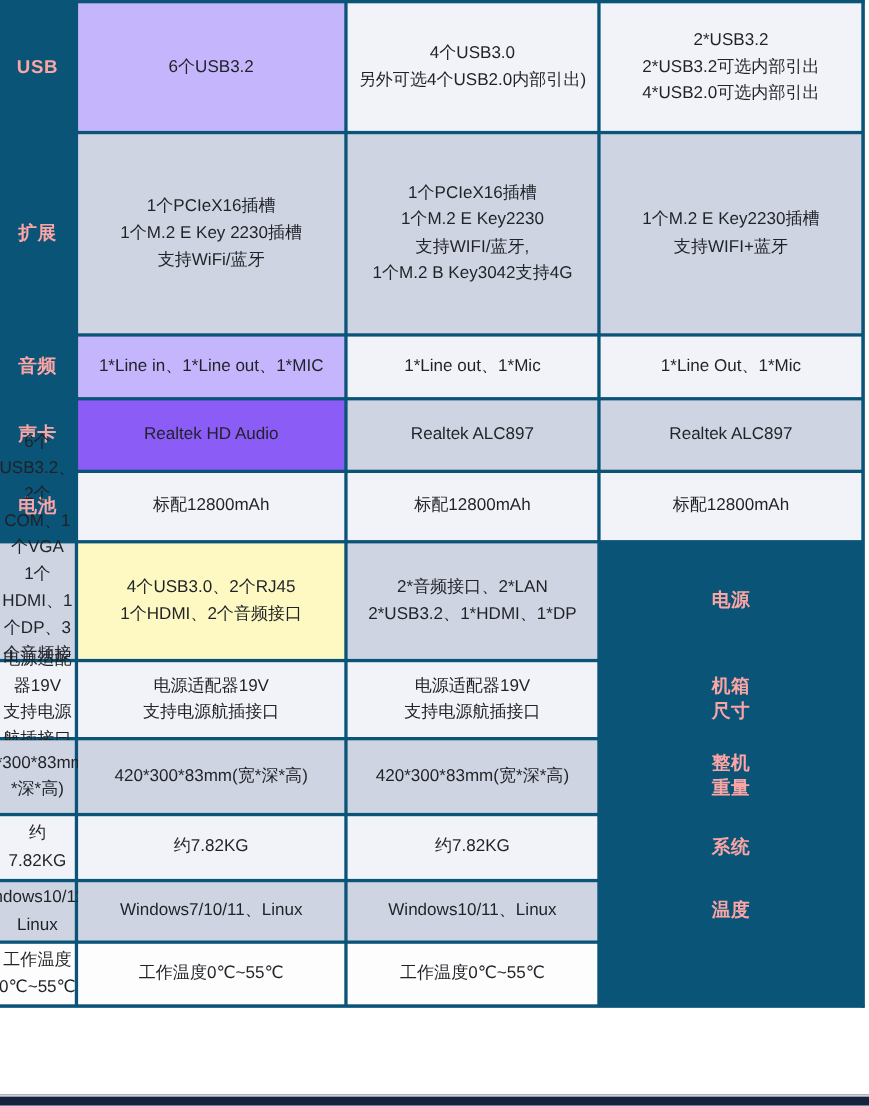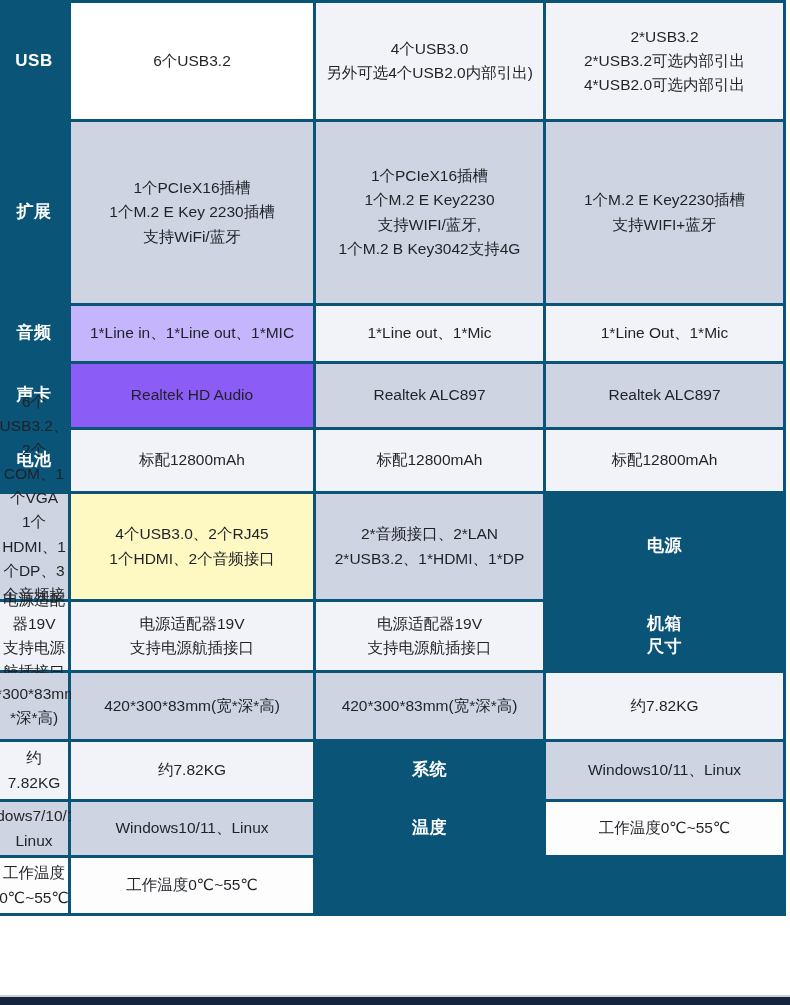--- a/index.html
+++ b/index.html
@@ -23,38 +23,38 @@
     grid-template-rows:116px 181px 55px 63px 61px 105px 68px 66px 57px 53px 55px;
     gap:3px;
   }
   .cell{
     display:flex;align-items:center;justify-content:center;
     text-align:center;white-space:pre-line;
     color:#1f2226;font-size:15.5px;line-height:1.55;
     padding:2px 3px;box-sizing:border-box;
   }
   .hdr{
-    background:#0a5478;color:#ffffff;
+    background:#0a5478;color:#fca5a5;
     font-size:17px;font-weight:600;line-height:1.35;
     letter-spacing:.5px;
   }
 
   .bottom-bar{
     position:absolute;left:0;bottom:0;width:790px;height:8px;
     background:#16233c;border-top:2px solid #ccd1d9;
   }
 </style>
 </head>
 <body>
 
 <div class="page">
   <div class="spec-table">
 
     <div class="cell hdr row-light">USB</div>
-    <div class="cell row-light" style="background:#ffffff">6个USB3.2</div>
+    <div class="cell row-light" style="background:#c4b5fd">6个USB3.2</div>
     <div class="cell" style="background:#f1f3f8">4个USB3.0
 另外可选4个USB2.0内部引出)</div>
     <div class="cell" style="background:#f1f3f8">2*USB3.2
 2*USB3.2可选内部引出
 4*USB2.0可选内部引出</div>
 
     <div class="cell hdr">扩展</div>
     <div class="cell" style="background:#cfd4e3">1个PCIeX16插槽
 1个M.2 E Key 2230插槽
 支持WiFi/蓝牙</div>
@@ -95,20 +95,22 @@
 支持电源航插接口</div>
     <div class="cell" style="background:#f1f3f8">电源适配器19V
 支持电源航插接口</div>
 
     <div class="cell hdr">机箱
 尺寸</div>
     <div class="cell" style="background:#cfd4e3">420*300*83mm(宽*深*高)</div>
     <div class="cell" style="background:#cfd4e3">420*300*83mm(宽*深*高)</div>
     <div class="cell" style="background:#cfd4e3">420*300*83mm(宽*深*高)</div>
 
+    <div class="cell hdr">整机
+重量</div>
     <div class="cell" style="background:#f1f3f8">约7.82KG</div>
     <div class="cell" style="background:#f1f3f8">约7.82KG</div>
     <div class="cell" style="background:#f1f3f8">约7.82KG</div>
 
     <div class="cell hdr">系统</div>
     <div class="cell" style="background:#cfd4e3">Windows10/11、Linux</div>
     <div class="cell" style="background:#cfd4e3">Windows7/10/11、Linux</div>
     <div class="cell" style="background:#cfd4e3">Windows10/11、Linux</div>
 
     <div class="cell hdr">温度</div>

